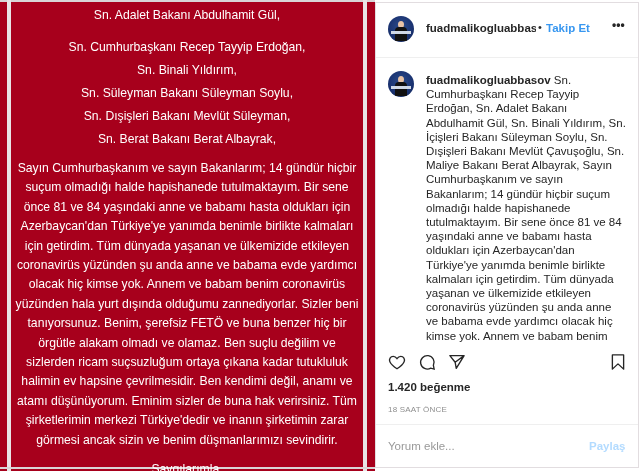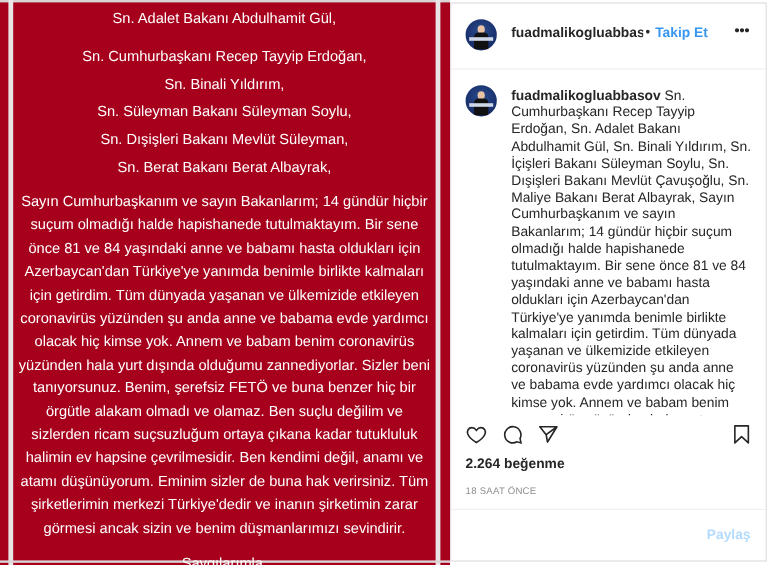--- a/index.html
+++ b/index.html
@@ -131,19 +131,20 @@
       <path d="M20.5 16.5A9 9 0 1 0 17 20.2L21.5 21.5z"></path>
     </svg>
     <svg class="act-icon" style="left:72px" viewBox="0 0 24 24" fill="none" stroke="#262626" stroke-width="1.8" stroke-linejoin="round">
       <path d="M2.5 3.5h19L11 20.5l-1.5-8.2z M9.5 12.3L21.5 3.5"></path>
     </svg>
     <svg class="act-icon" style="left:233px" viewBox="0 0 24 24" fill="none" stroke="#262626" stroke-width="1.8" stroke-linejoin="round">
       <path d="M4.5 2.5h15v19l-7.5-7-7.5 7z"></path>
     </svg>
   </div>
 
-  <div class="likes">2.264 beğenme</div>
+  <div class="likes">1.420 beğenme</div>
   <div class="time">18 SAAT ÖNCE</div>
 
   <div class="comment-box">
+    <input class="comment-input" type="text" placeholder="Yorum ekle..." style="">
     <span class="post-btn">Paylaş</span>
   </div>
 </div>
 
 </body></html>

